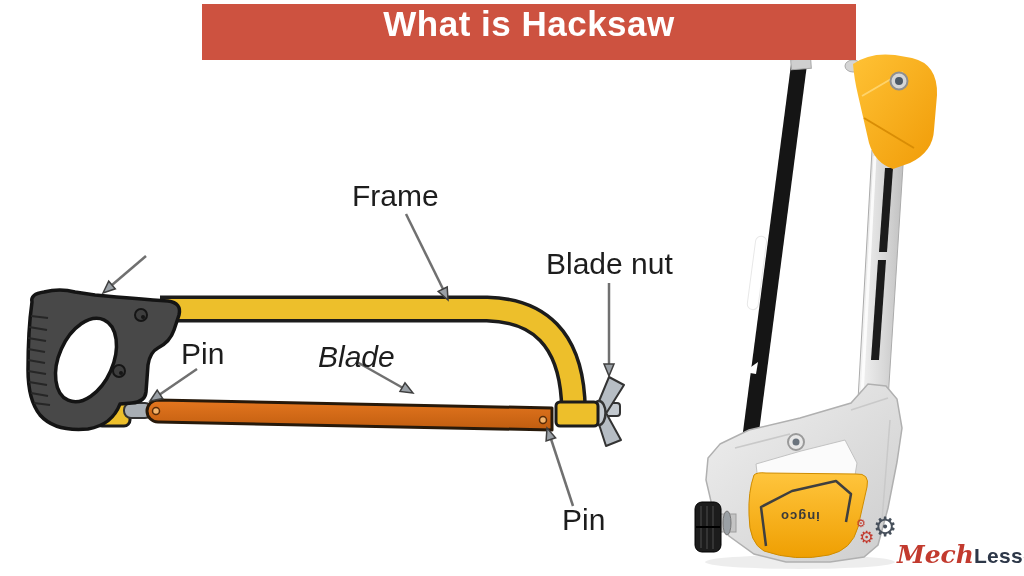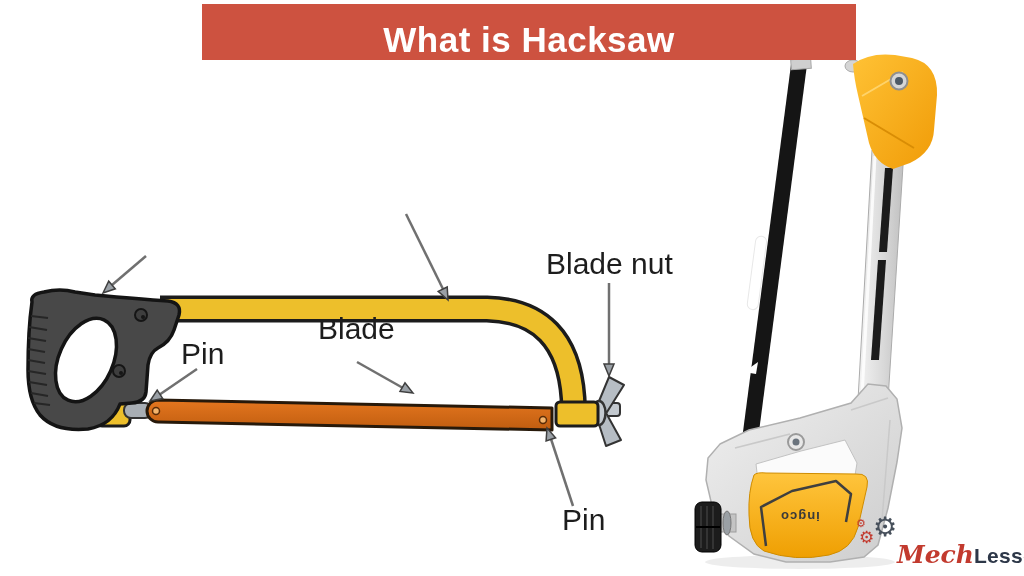--- a/index.html
+++ b/index.html
@@ -3,35 +3,35 @@
 <meta charset="utf-8">
 <style>
   html,body{margin:0;padding:0;background:#ffffff;}
   #stage{
     position:relative;width:1024px;height:576px;overflow:hidden;background:#ffffff;
     font-family:"Liberation Sans",sans-serif;
   }
   #art{position:absolute;left:0;top:0;z-index:1;}
   .banner{
     position:absolute;left:202px;top:4px;width:654px;height:56px;
-    background:#cd5240;display:flex;align-items:flex-end;justify-content:center;z-index:5;
+    background:#cd5240;display:flex;align-items:flex-start;justify-content:center;z-index:5;
   }
   .banner h1{
     margin:0;color:#ffffff;font-size:35px;font-weight:bold;letter-spacing:.5px;
     font-family:"Liberation Sans",sans-serif;
   }
   .part-label{
     position:absolute;color:#1d1d1d;font-size:30px;line-height:1;white-space:nowrap;z-index:6;
     font-family:"Liberation Sans",sans-serif;
   }
   .lbl-handle{left:117px;top:222px;}
   .lbl-frame{left:352px;top:181px;}
   .lbl-wingnut{left:546px;top:249px;}
   .lbl-pin-left{left:181px;top:339px;}
-  .lbl-blade{left:318px;top:314px;}
+  .lbl-blade{left:318px;top:342px;font-style:italic;}
   .lbl-pin-right{left:562px;top:505px;}
   .logo{position:absolute;left:856px;top:511px;width:168px;height:46px;z-index:6;}
   .logo .gear{position:absolute;line-height:1;}
   .gear-big{left:17px;top:3px;font-size:27px;color:#47505b;}
   .gear-mid{left:3px;top:18px;font-size:17px;color:#c23a2e;}
   .gear-sm{left:0px;top:7px;font-size:11px;color:#c23a2e;}
   .logo-text{position:absolute;left:41px;top:9px;display:flex;align-items:baseline;}
   .logo-mech{font-family:"DejaVu Serif",serif;font-style:italic;font-weight:600;font-size:25px;color:#c23a2e;margin-top:20px;}
   .logo-lesson{font-family:"Liberation Sans",sans-serif;font-weight:bold;font-size:21px;color:#2d3748;letter-spacing:.3px;}
 </style>
@@ -201,20 +201,21 @@
         <path d="M 766 546 L 761 507 L 792 491 L 836 481 L 851 494 L 846 522" stroke="#3f3f3f" stroke-width="2.5" fill="none" stroke-linejoin="round"></path>
         <text x="800" y="512" transform="rotate(180 800 512)" text-anchor="middle" font-size="13" font-weight="bold" fill="#3a3a3a" letter-spacing="1" font-family="Liberation Sans, sans-serif">ingco</text>
       </g>
     </g>
   </svg>
 
   <div class="banner">
     <h1>What is Hacksaw</h1>
   </div>
 
+  <div class="part-label lbl-frame">Frame</div>
   <div class="part-label lbl-wingnut">Blade nut</div>
   <div class="part-label lbl-pin-left">Pin</div>
   <div class="part-label lbl-blade">Blade</div>
   <div class="part-label lbl-pin-right">Pin</div>
 
   <div class="logo">
     <span class="gear gear-big">⚙</span>
     <span class="gear gear-mid">⚙</span>
     <span class="gear gear-sm">⚙</span>
     <span class="logo-text">

